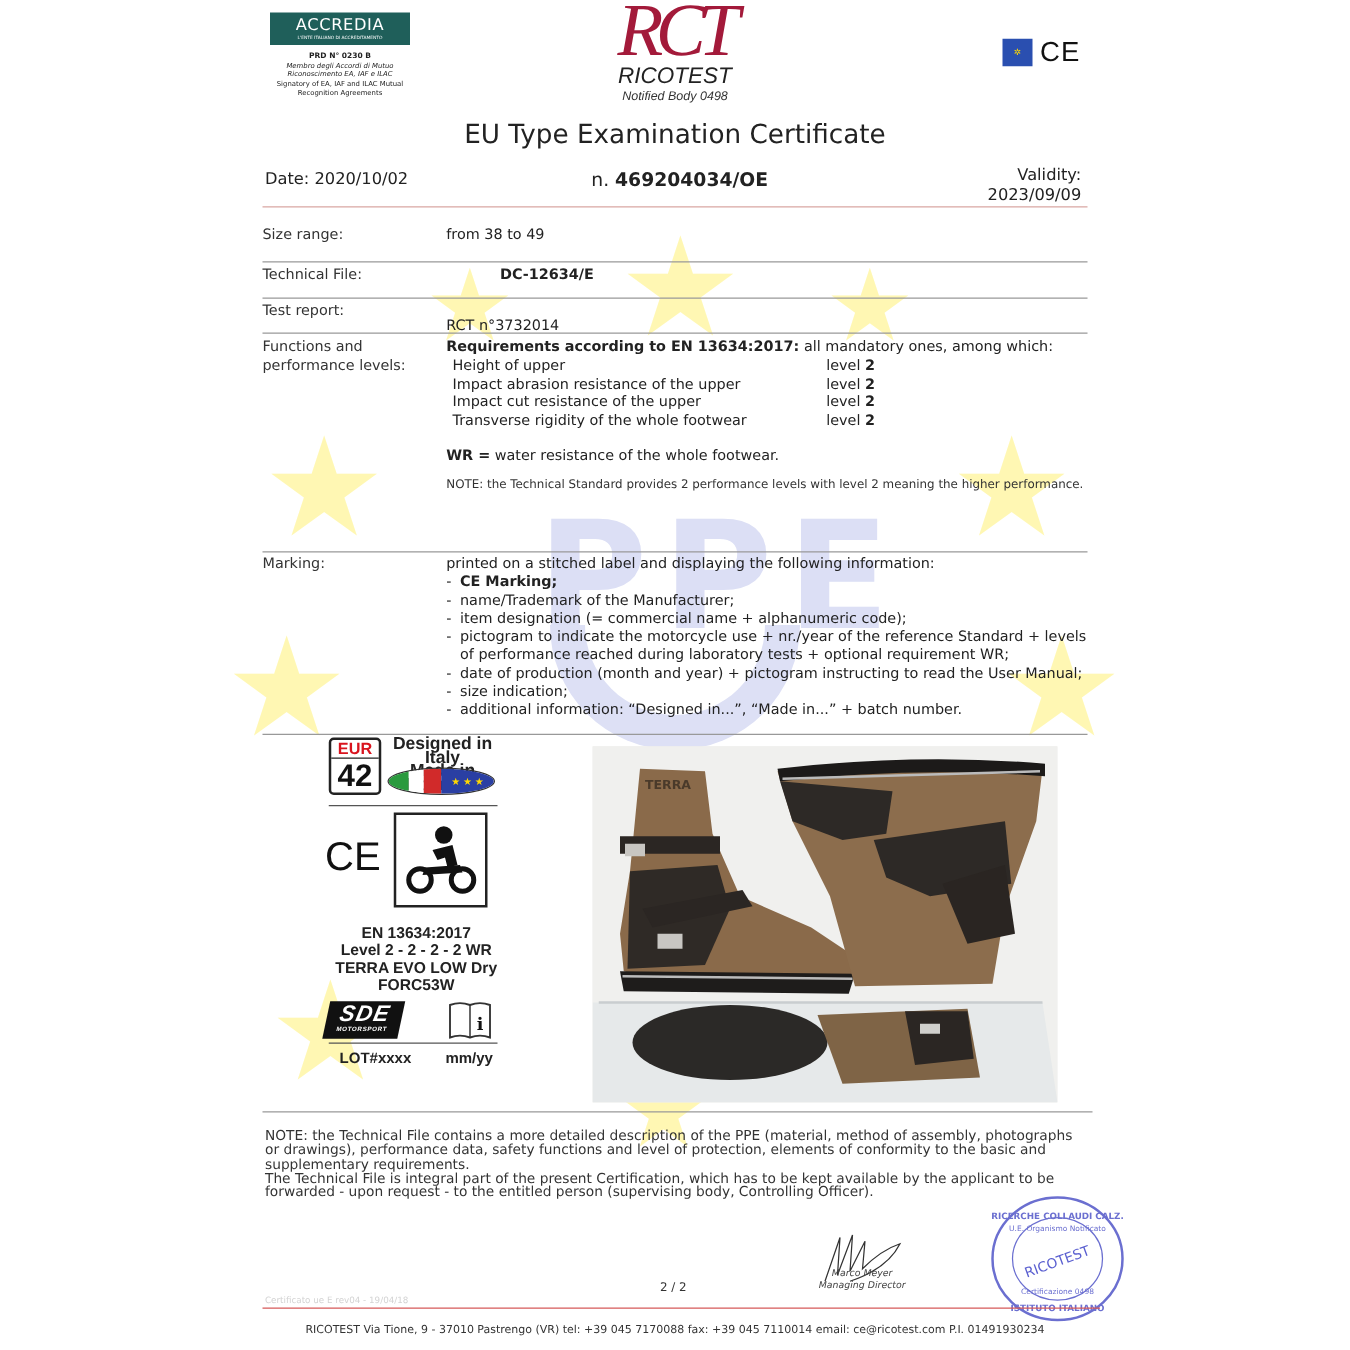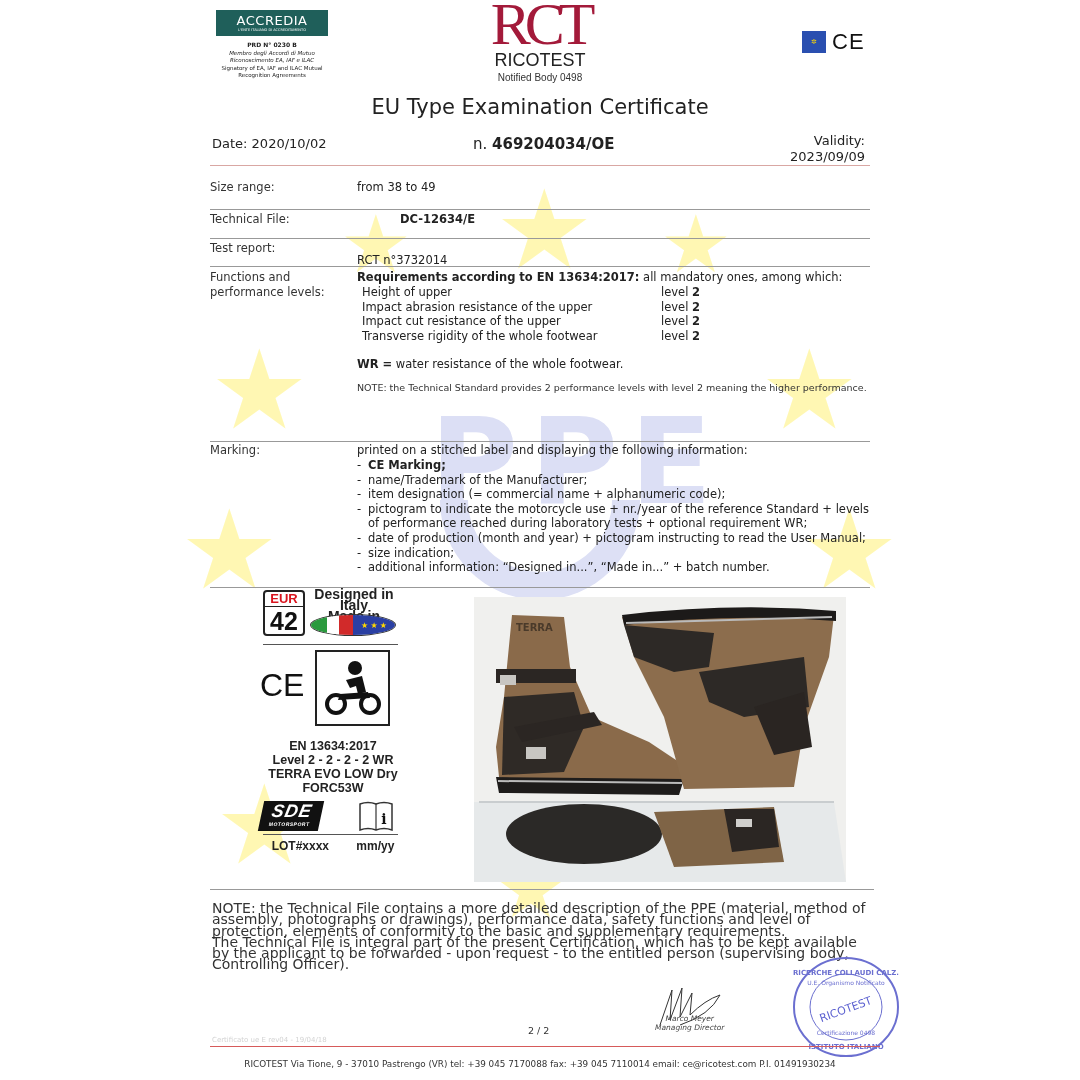--- a/index.html
+++ b/index.html
@@ -17,21 +17,21 @@
 
   
   .accredia { position: absolute; left: 216px; top: 10px; width: 112px; text-align: center; }
   .accredia-logo { background: #1f5f5a; color: #fff; height: 26px; display: flex; flex-direction: column; align-items: center; justify-content: center; }
   .accredia-logo .name { font-size: 13px; letter-spacing: 0.5px; line-height: 14px; }
   .accredia-logo .sub { font-size: 3.5px; line-height: 5px; }
   .accredia .prd { font-size: 6px; font-weight: bold; margin-top: 5px; }
   .accredia .it { font-size: 5.5px; font-style: italic; line-height: 7px; margin-top: 2px; }
   .accredia .en { font-size: 5.5px; line-height: 7px; margin-top: 1px; }
 
-  .rct { position: absolute; left: 470px; top: 0; width: 140px; text-align: center; }
+  .rct { position: absolute; left: 470px; top: 0; width: 140px; text-align: center; font-style: italic; }
   .rct-mark { font-family: "Liberation Serif", serif; color: #a31a3a; font-size: 60px; line-height: 48px; letter-spacing: -6px; height: 48px; overflow: hidden; }
   .rct-name { font-family: "Liberation Sans", sans-serif; font-size: 18px; color: #222; line-height: 20px; margin-top: 2px; }
   .rct-nb { font-family: "Liberation Sans", sans-serif; font-size: 10px; color: #333; margin-top: 2px; }
 
   .eu-ce { position: absolute; left: 802px; top: 29px; display: flex; align-items: center; gap: 6px; }
   .eu-flag { width: 24px; height: 22px; background: #2a4fb0; color: #ffd800; font-size: 7px; display: flex; align-items: center; justify-content: center; }
   .ce-mark { font-family: "Liberation Sans", sans-serif; font-size: 22px; color: #111; letter-spacing: 1px; }
 
   .title { position: absolute; left: 0; width: 1080px; top: 95px; text-align: center; font-size: 21px; color: #222; }
 
@@ -75,21 +75,21 @@
   .sde { position: absolute; left: 3px; top: 214px; width: 60px; height: 30px; background: #111; color: #fff; transform: skewX(-12deg); text-align: center; }
   .sde .big { font-size: 18px; font-weight: bold; font-style: italic; line-height: 20px; letter-spacing: 1px; }
   .sde .small { font-size: 5px; font-weight: bold; line-height: 7px; letter-spacing: 0.5px; }
   .book { position: absolute; left: 100px; top: 213px; width: 36px; height: 32px; }
   .lbl-divider2 { position: absolute; left: 5px; top: 247px; width: 135px; height: 1px; background: #555; }
   .lot { position: absolute; left: 0; top: 252px; width: 150px; font-size: 12px; font-weight: bold; display: flex; justify-content: space-around; color: #222; }
 
   .photo { position: absolute; left: 474px; top: 597px; width: 372px; height: 285px; background: #eeeeec; overflow: hidden; }
   .hr-photo { position: absolute; left: 210px; top: 889px; width: 664px; height: 1px; background: #999; }
 
-  .footnote { position: absolute; left: 212px; top: 903px; width: 658px; font-size: 14px; line-height: 11.3px; color: #333; }
+  .footnote { position: absolute; left: 212px; top: 903px; width: 658px; font-size: 11px; line-height: 11.3px; color: #333; }
 
   .pagenum { position: absolute; left: 528px; top: 1025px; font-size: 9.5px; color: #333; }
   .signature { position: absolute; left: 650px; top: 985px; width: 80px; height: 50px; }
   .signer { position: absolute; left: 655px; top: 1014px; font-size: 7.5px; color: #444; text-align: center; font-style: italic; line-height: 9px; }
   .stamp { position: absolute; left: 790px; top: 955px; width: 112px; height: 105px; }
   .rev { position: absolute; left: 212px; top: 1036px; font-size: 7px; color: #d3d3d3; }
   .footer-line { position: absolute; left: 210px; top: 1046px; width: 670px; height: 1px; background: #d65a5a; }
   .footer { position: absolute; left: 0; width: 1080px; top: 1059px; text-align: center; font-size: 8.8px; color: #333; }
 </style>
 </head>

